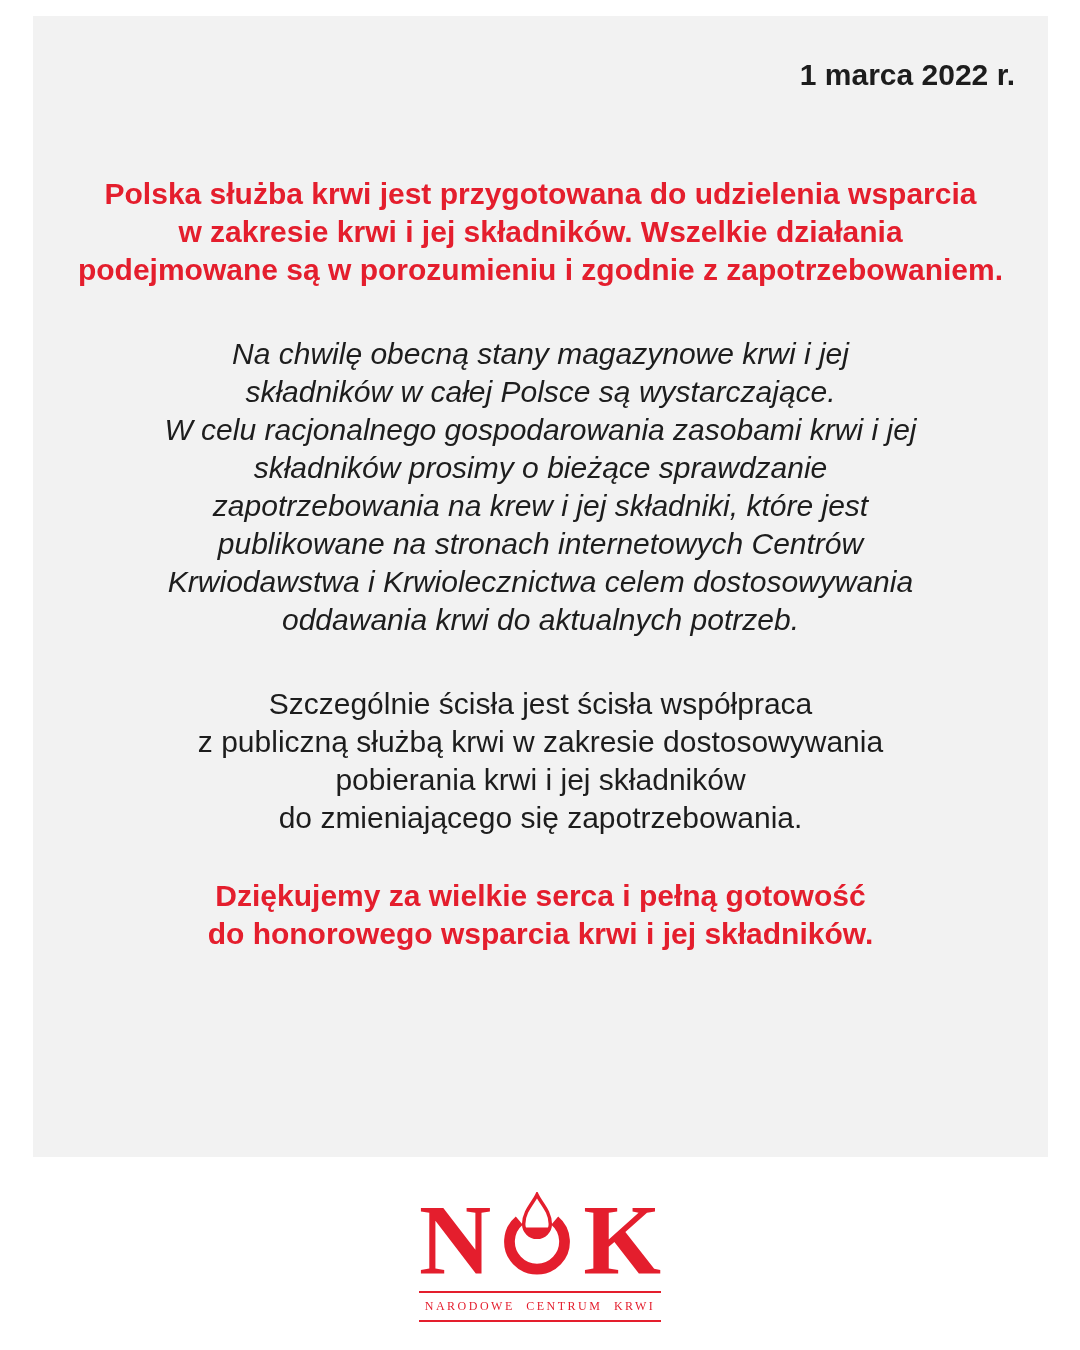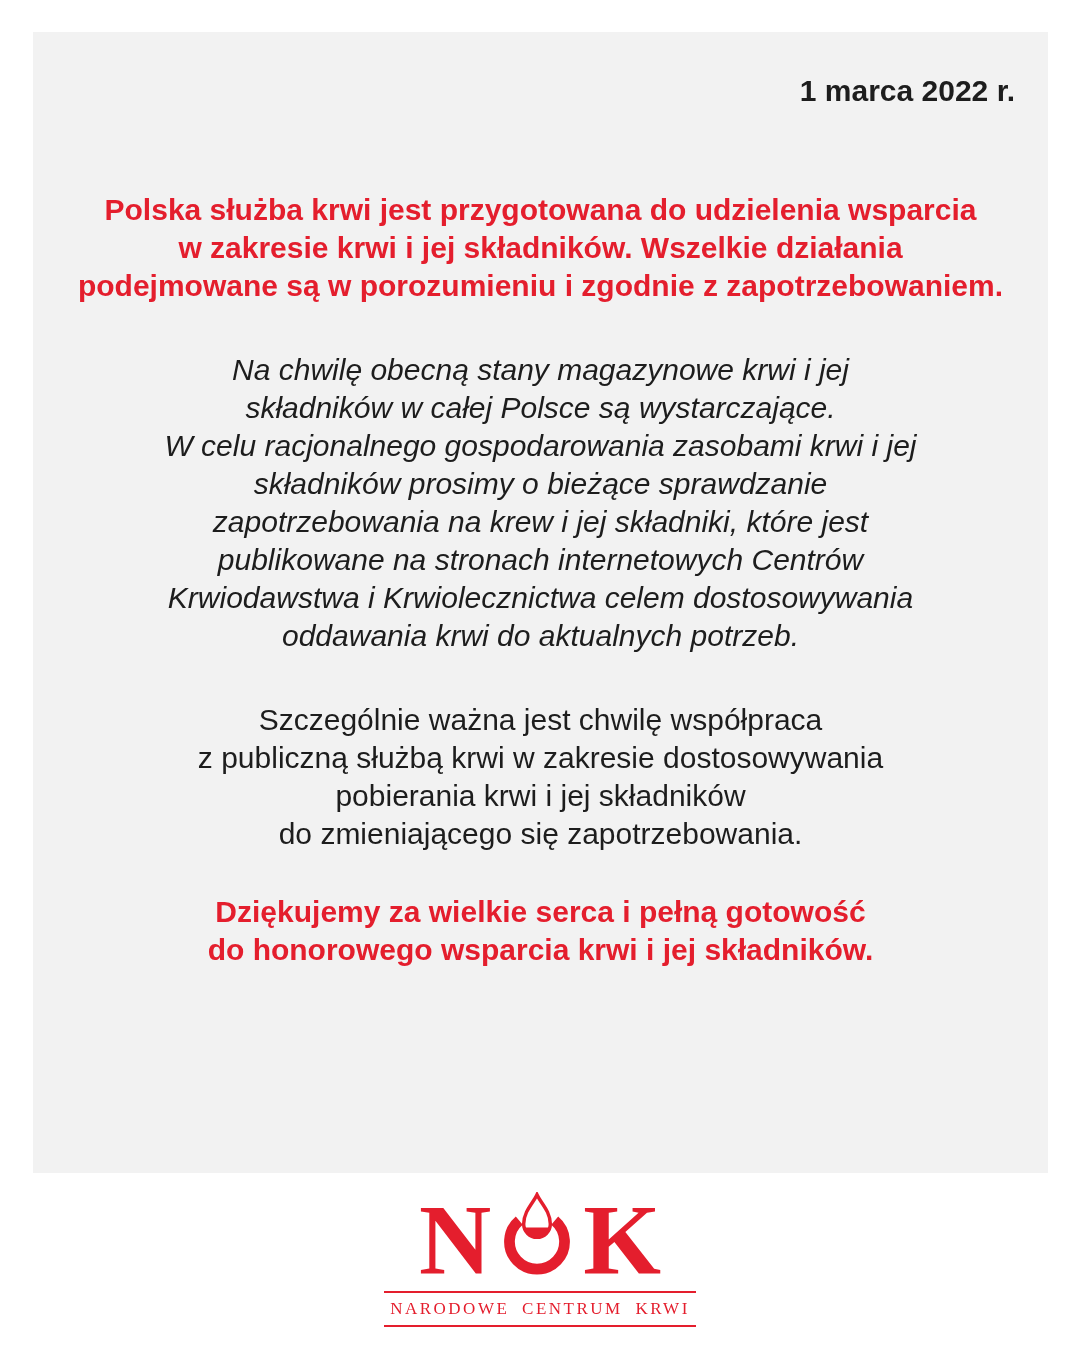--- a/index.html
+++ b/index.html
@@ -14,21 +14,21 @@
     width: 1080px;
     height: 1350px;
     position: relative;
     background: var(--page-bg);
     font-family: "Liberation Sans", sans-serif;
     overflow: hidden;
   }
   .card {
     position: absolute;
     left: 33px;
-    top: 32px;
+    top: 16px;
     width: 1015px;
     height: 1141px;
     background: var(--card-bg);
   }
   .date {
     padding: 43px 33px 0 0;
     text-align: right;
     font-size: 30px;
     font-weight: 700;
     line-height: 32px;
@@ -87,21 +87,21 @@
   }
   .drop-fill { fill: var(--accent-red); }
   .logo-caption-band {
     margin-top: 16px;
     border-top: 2px solid var(--accent-red);
     border-bottom: 2px solid var(--accent-red);
     padding: 6px 6px;
   }
   .logo-caption {
     font-family: "Liberation Serif", serif;
-    font-size: 17px;
+    font-size: 12px;
     letter-spacing: 2.5px;
     word-spacing: 6px;
     color: var(--accent-red);
     white-space: nowrap;
   }
 </style>
 </head>
 <body>
 
 <div class="card">
@@ -114,21 +114,21 @@
 
   <p class="para dark para-b1">Na chwilę obecną stany magazynowe krwi i jej
 składników w całej Polsce są wystarczające.
 W celu racjonalnego gospodarowania zasobami krwi i jej
 składników prosimy o bieżące sprawdzanie
 zapotrzebowania na krew i jej składniki, które jest
 publikowane na stronach internetowych Centrów
 Krwiodawstwa i Krwiolecznictwa celem dostosowywania
 oddawania krwi do aktualnych potrzeb.</p>
 
-  <p class="para dark para-b2">Szczególnie ważna jest chwilę współpraca
+  <p class="para dark para-b2">Szczególnie ścisła jest ścisła współpraca
 z publiczną służbą krwi w zakresie dostosowywania
 pobierania krwi i jej składników
 do zmieniającego się zapotrzebowania.</p>
 
   <p class="para red para-close">Dziękujemy za wielkie serca i pełną gotowość
 do honorowego wsparcia krwi i jej składników.</p>
 </div>
 
 <div class="logo">
   <div class="logo-letters">

